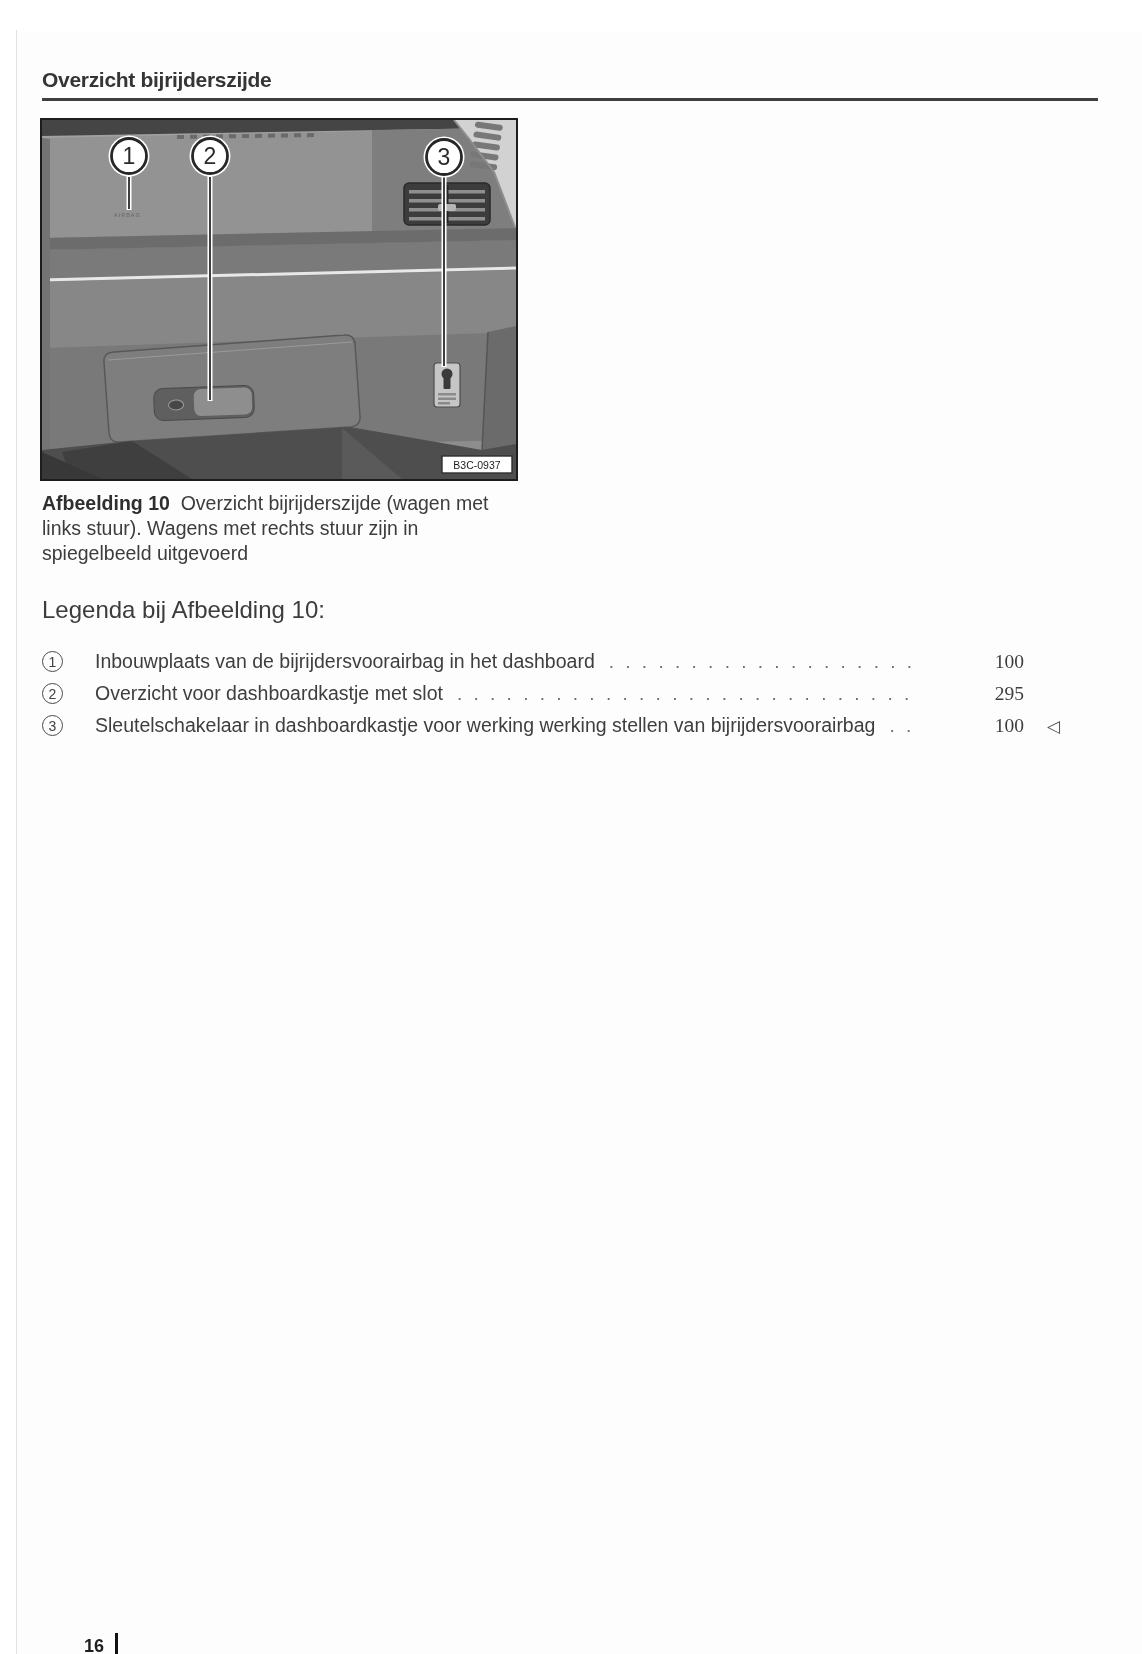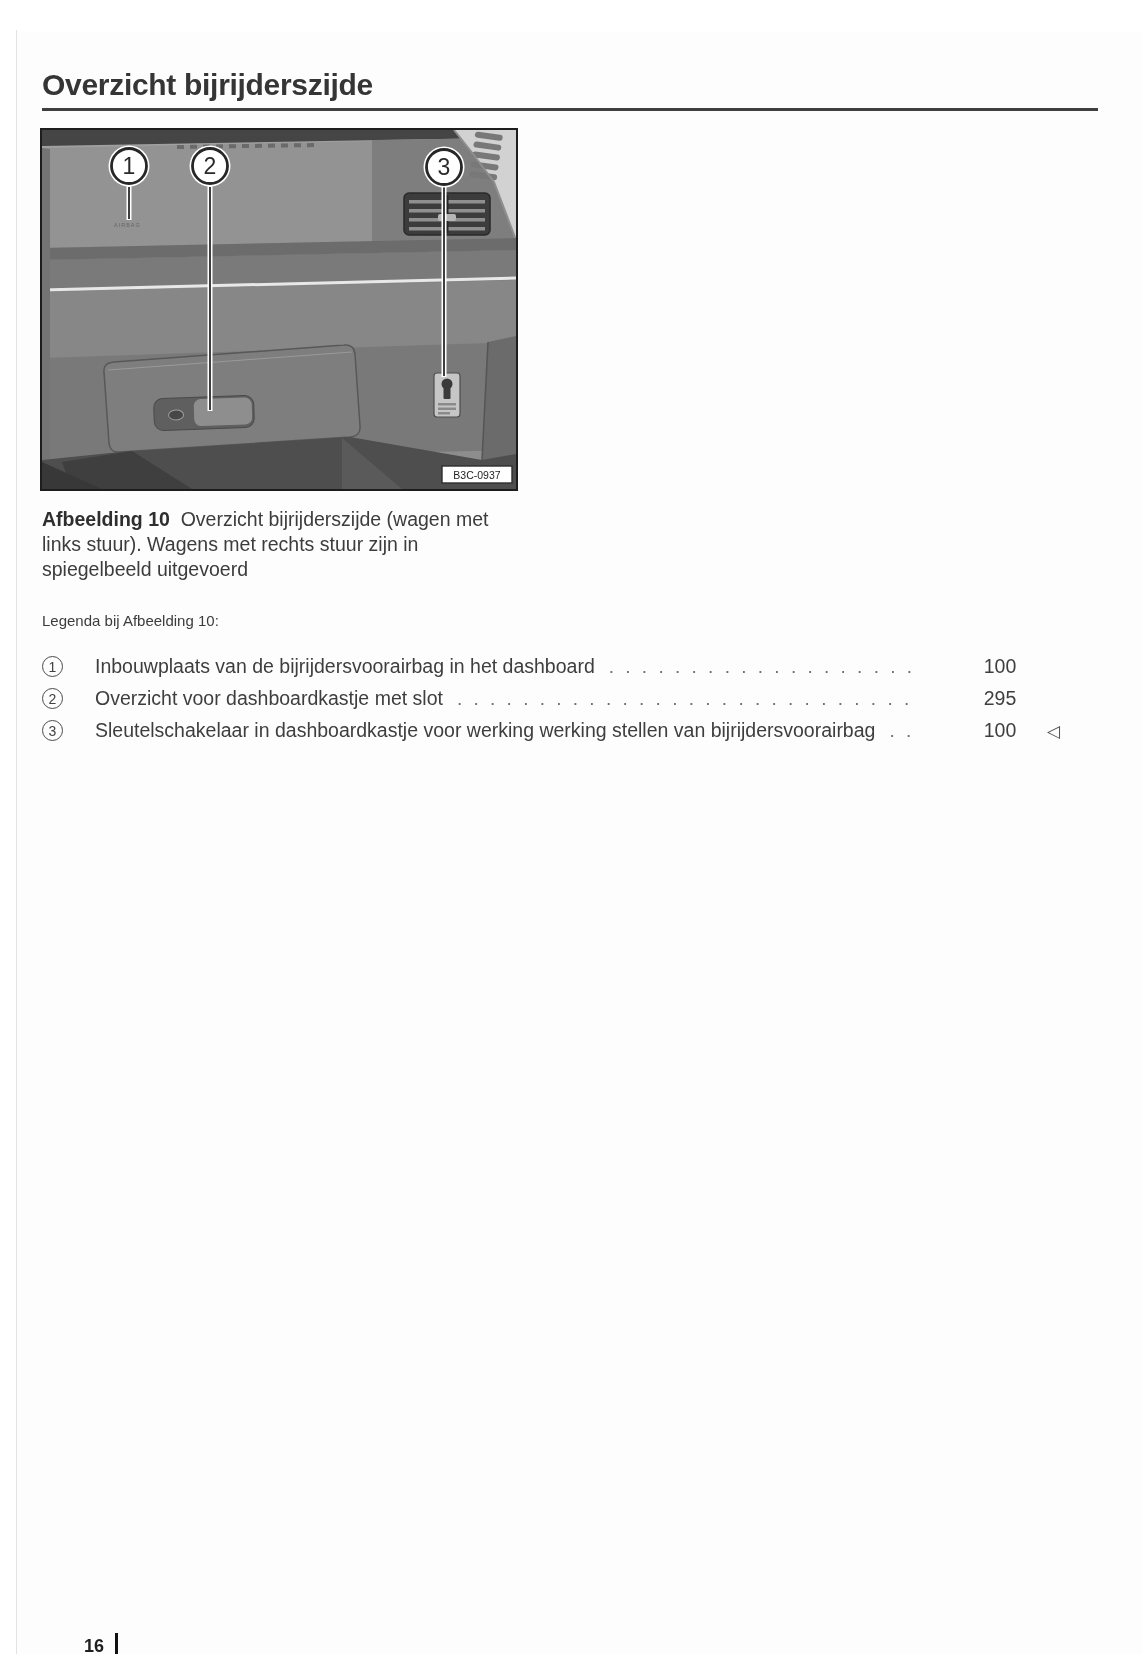--- a/index.html
+++ b/index.html
@@ -4,48 +4,48 @@
 <style>
   html,body{margin:0;padding:0;}
   body{
     width:1142px;height:1654px;background:#ffffff;position:relative;overflow:hidden;
     font-family:"Liberation Sans","DejaVu Sans",sans-serif;color:#3c3c3c;
   }
   .scan-shade{position:absolute;left:17px;top:32px;right:0;bottom:0;background:#fdfdfd;}
   .left-edge-line{position:absolute;left:16px;top:30px;bottom:0;width:1px;background:#e2e2e2;}
   .content{position:relative;}
   h1.title{
-    margin:68px 0 0 42px;font-size:30px;font-weight:bold;color:#353535;
+    margin:68px 0 0 42px;font-size:21px;font-weight:bold;color:#353535;
     letter-spacing:-0.3px;line-height:1.1;
   }
   .title-rule{margin:7px 0 0 42px;width:1056px;height:3px;background:#3f3f3f;}
   figure.dash-figure{
     margin:17px 0 0 40px;padding:0;width:474px;height:359px;
     border:2px solid #1d1d1d;background:#8d8d8d;box-sizing:content-box;
   }
   figure.dash-figure svg{display:block;}
   .caption{
-    margin:16px 0 0 42px;width:458px;font-size:19.5px;line-height:25px;color:#3c3c3c;
+    margin:10px 0 0 42px;width:458px;font-size:19.5px;line-height:25px;color:#3c3c3c;
   }
   .caption b{color:#2e2e2e;}
-  .legend-heading{margin:30px 0 0 42px;font-size:15px;color:#3c3c3c;}
+  .legend-heading{margin:30px 0 0 42px;font-size:24px;color:#3c3c3c;}
   .legend{margin:26px 0 0 42px;width:1018px;}
   .legend-row{display:flex;align-items:baseline;margin-bottom:9px;font-size:19.5px;color:#3e3e3e;}
   .ncircle{
     flex:none;width:21px;height:21px;border:1.6px solid #4a4a4a;border-radius:50%;
     text-align:center;font-size:14px;line-height:21px;color:#424242;margin-right:16px;
     align-self:center;box-sizing:border-box;
   }
   .ltext{flex:none;white-space:nowrap;padding-right:6px;margin-left:16px;}
   .leader{
     flex:1 1 0;min-width:0;overflow:hidden;white-space:nowrap;
     margin:0 56px 0 8px;color:#6e6e6e;font-size:19px;letter-spacing:3px;
   }
   .leader::after{content:". . . . . . . . . . . . . . . . . . . . . . . . . . . . . . . . . . . . . . . . . . . . . . . . . . . .";}
-  .pageref{flex:none;width:48px;text-align:center;}
+  .pageref{flex:none;width:48px;text-align:right;font-family:Liberation Serif, serif;}
   .suffix{flex:none;width:36px;text-align:right;font-size:17px;color:#4a4a4a;}
   .footer-pnum{
     position:absolute;left:84px;top:1568px;font-size:18px;font-weight:bold;color:#1f1f1f;
   }
   .footer-rule{position:absolute;left:115px;top:1565px;width:3px;height:89px;background:#111;}
   svg text{font-family:"Liberation Sans","DejaVu Sans",sans-serif;}
 </style>
 </head>
 <body>
 

